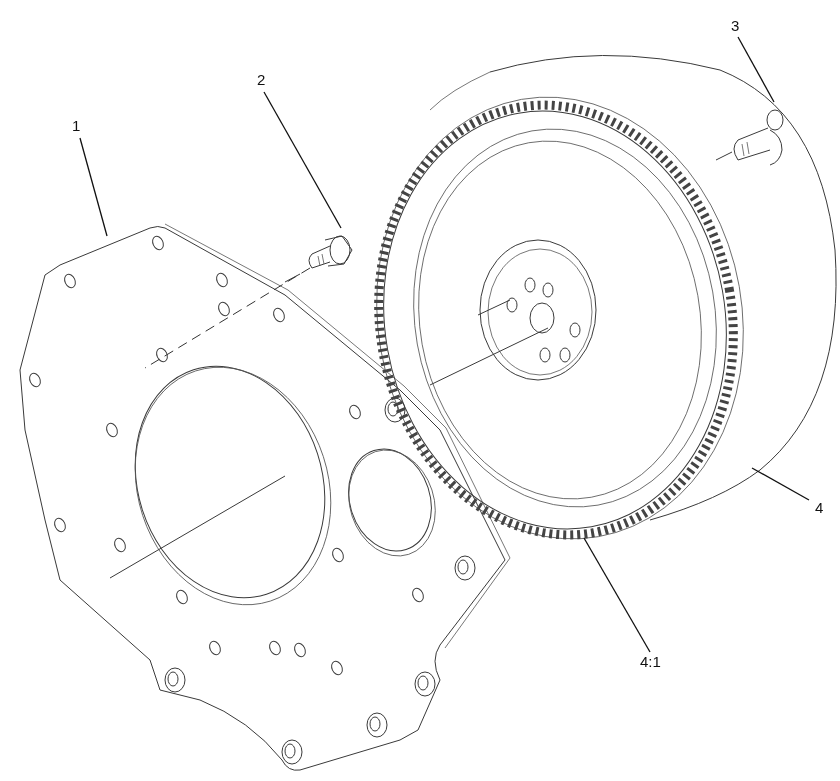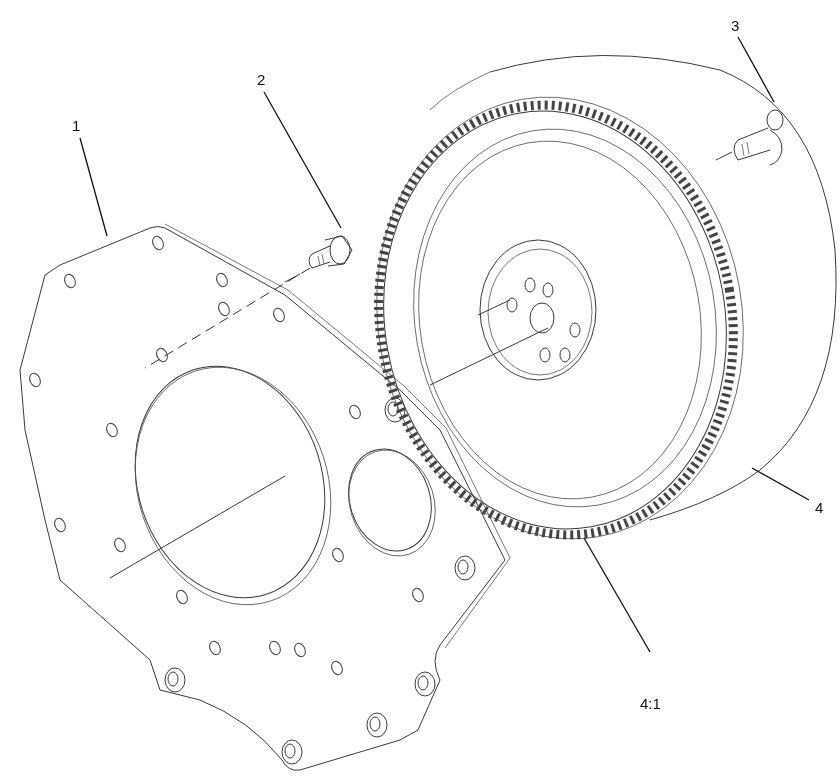--- a/index.html
+++ b/index.html
@@ -123,15 +123,15 @@
     <line class="lead" x1="738" y1="37" x2="774" y2="102"></line>
     <line class="lead" x1="752" y1="468" x2="809" y2="500"></line>
     <line class="lead" x1="584" y1="538" x2="650" y2="652"></line>
   </g>
 </svg>
 
 <div class="callout" style="left:72px;top:118px;">1</div>
 <div class="callout" style="left:257px;top:72px;">2</div>
 <div class="callout" style="left:731px;top:18px;">3</div>
 <div class="callout" style="left:815px;top:500px;">4</div>
-<div class="callout" style="left:640px;top:696px;">4:1</div>
+<div class="callout" style="left:640px;top:654px;">4:1</div>
 
 </div>
 
 </body></html>

